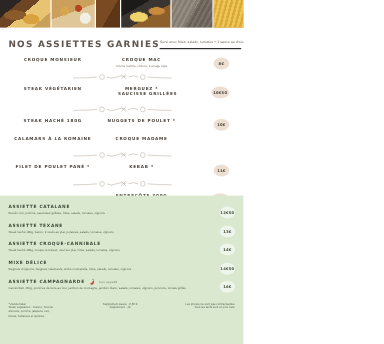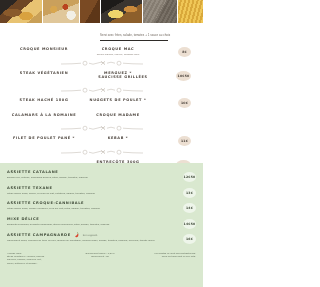--- a/index.html
+++ b/index.html
@@ -126,20 +126,21 @@
     <div class="ph ph3"></div>
     <div class="ph-sep"></div>
     <div class="ph ph4"></div>
     <div class="ph-sep"></div>
     <div class="ph ph5"></div>
     <div class="ph-sep"></div>
     <div class="ph ph6"></div>
   </div>
 
   <div class="titlerow">
+    <div class="maintitle">NOS ASSIETTES GARNIES</div>
     <div class="titlenote">
       <div class="nt">Servi avec frites, salade, tomates + 1 sauce au choix</div>
       <div class="rule"></div>
     </div>
   </div>
 
   <div class="topmenu">
 
     <div class="mrow">
       <div class="mcell c1 center">

